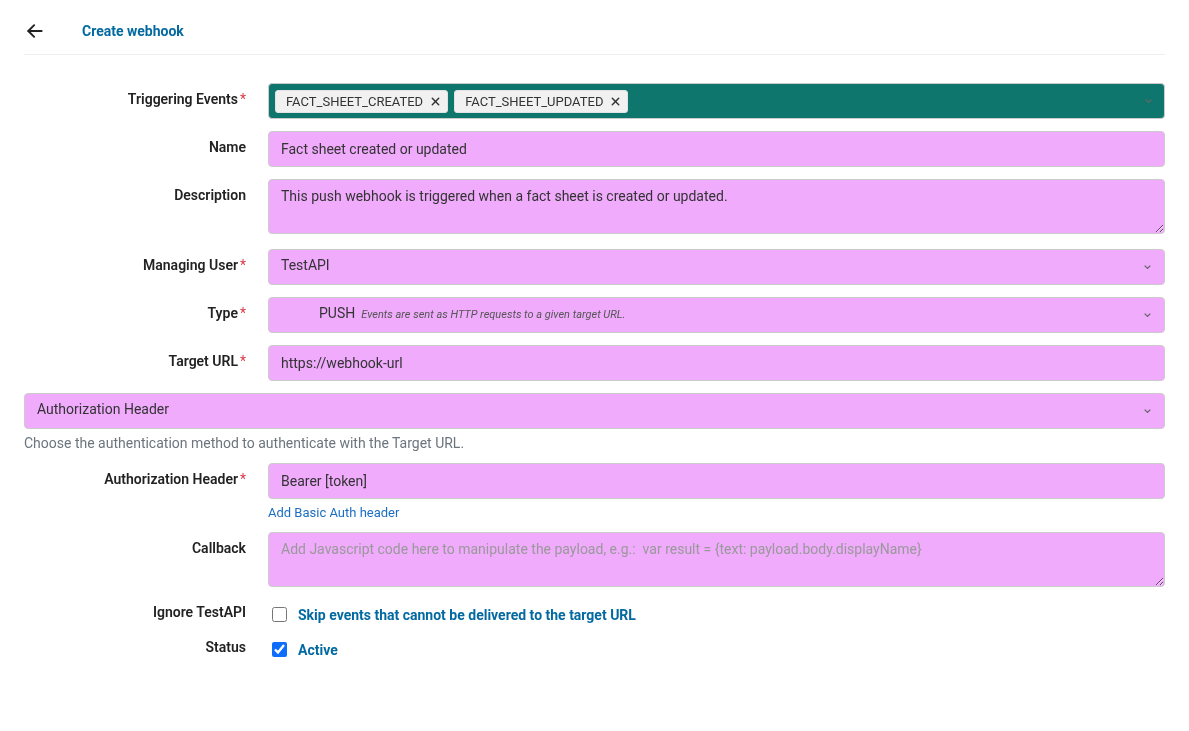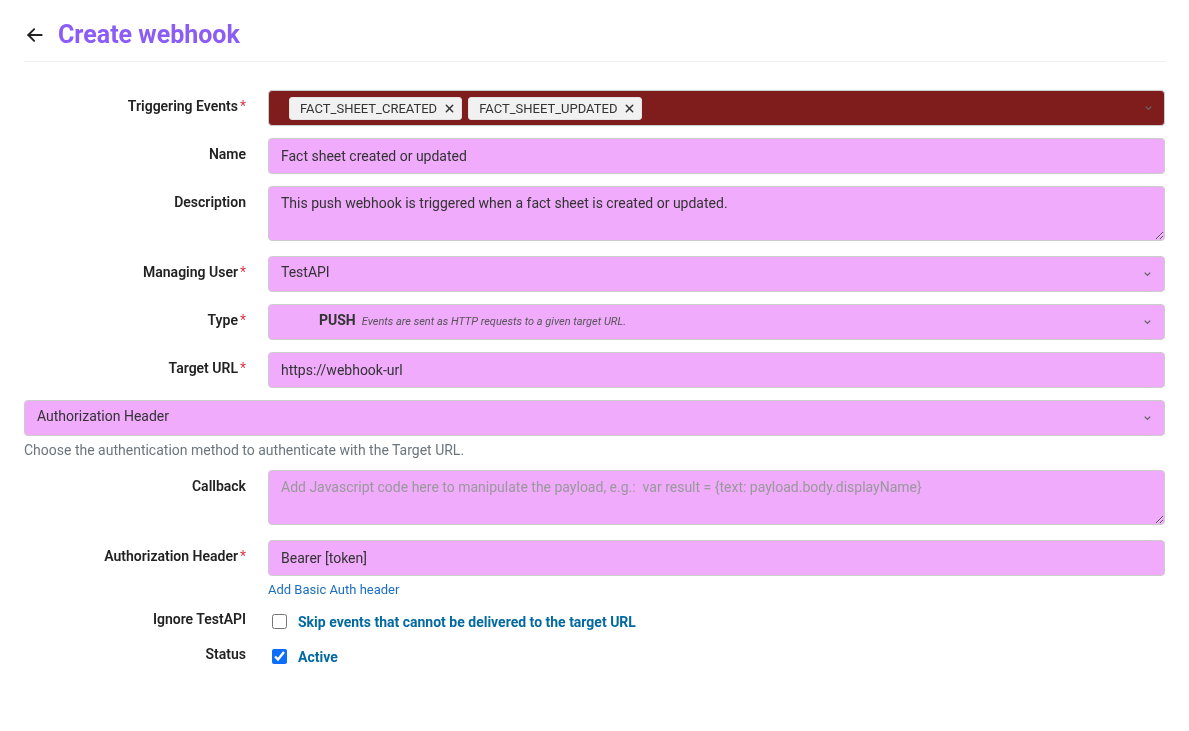--- a/index.html
+++ b/index.html
@@ -25,23 +25,24 @@
   .back-arrow {
     width: 22px;
     height: 22px;
     cursor: pointer;
     display: flex;
     align-items: center;
     justify-content: center;
     color: #222;
   }
   .title {
-    font-size: 25px;
+    font-size: 14px;
     font-weight: 700;
-    color: #8b5cf6;
+    color: #0369a1;
+    margin-left: 24px;
   }
   .form {
     display: flex;
     flex-direction: column;
     gap: 12px;
   }
   .row {
     display: flex;
     align-items: flex-start;
   }
@@ -63,23 +64,23 @@
     flex: 1;
   }
   .choices {
     position: relative;
     display: flex;
     flex-wrap: wrap;
     align-items: center;
     min-height: 36px;
     border: 1px solid #ccc;
     border-radius: 4px;
-    padding: 4px 28px 4px 20px;
+    padding: 4px 28px 4px 6px;
     gap: 6px;
-    background: #7f1d1d;
+    background: #0f766e;
   }
   .choices .chevron {
     position: absolute;
     right: 10px;
     top: 50%;
     transform: translateY(-50%);
     pointer-events: none;
     color: #666;
   }
   .chip {
@@ -131,21 +132,21 @@
   }
   .select-like .control {
     padding-right: 30px;
   }
   .type-display {
     display: flex;
     align-items: baseline;
     gap: 6px;
   }
   .type-name {
-    font-weight: 700;
+    font-weight: 400;
     padding-left: 38px;
   }
   .type-desc {
     font-style: italic;
     color: #555;
     font-weight: 400;
     font-size: 11px;
   }
   .helper {
     margin-top: 6px;
@@ -301,34 +302,34 @@
                 <polyline points="6 9 12 15 18 9"></polyline>
               </svg>
           </span>
         </div>
         <div class="helper">Choose the authentication method to authenticate with the Target URL.</div>
       </div>
     </div>
 
     <div class="row">
       <div class="label-col">
-        <span>Callback</span>
-      </div>
-      <div class="field-col">
-        <textarea class="control" rows="2" placeholder="Add Javascript code here to manipulate the payload, e.g.:  var result = {text: payload.body.displayName}" style=""></textarea>
-      </div>
-    </div>
-
-    <div class="row">
-      <div class="label-col">
         <span>Authorization Header</span><span class="req">*</span>
       </div>
       <div class="field-col">
         <input class="control" type="text" value="Bearer [token]" style="">
         <div class="link">Add Basic Auth header</div>
+      </div>
+    </div>
+
+    <div class="row">
+      <div class="label-col">
+        <span>Callback</span>
+      </div>
+      <div class="field-col">
+        <textarea class="control" rows="2" placeholder="Add Javascript code here to manipulate the payload, e.g.:  var result = {text: payload.body.displayName}" style=""></textarea>
       </div>
     </div>
 
     <div class="row">
       <div class="label-col" style="padding-top:2px;">
         <span>Ignore TestAPI</span>
       </div>
       <div class="field-col">
         <div class="check-row">
           <input type="checkbox" id="cb-ignore" style="">

